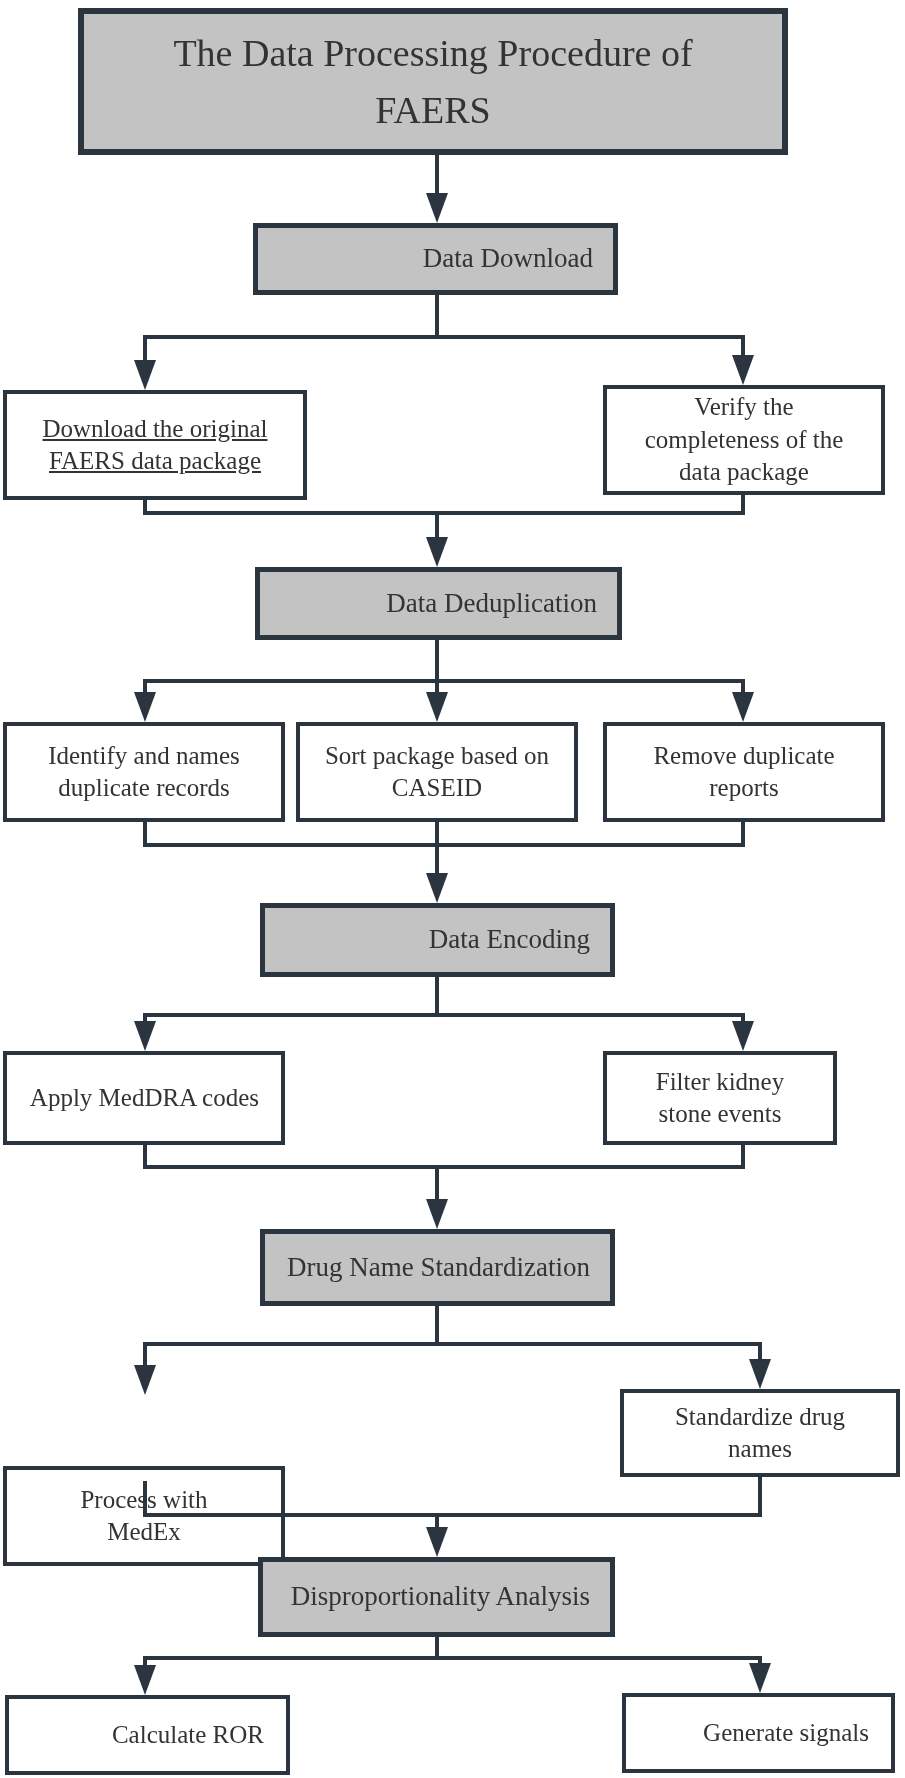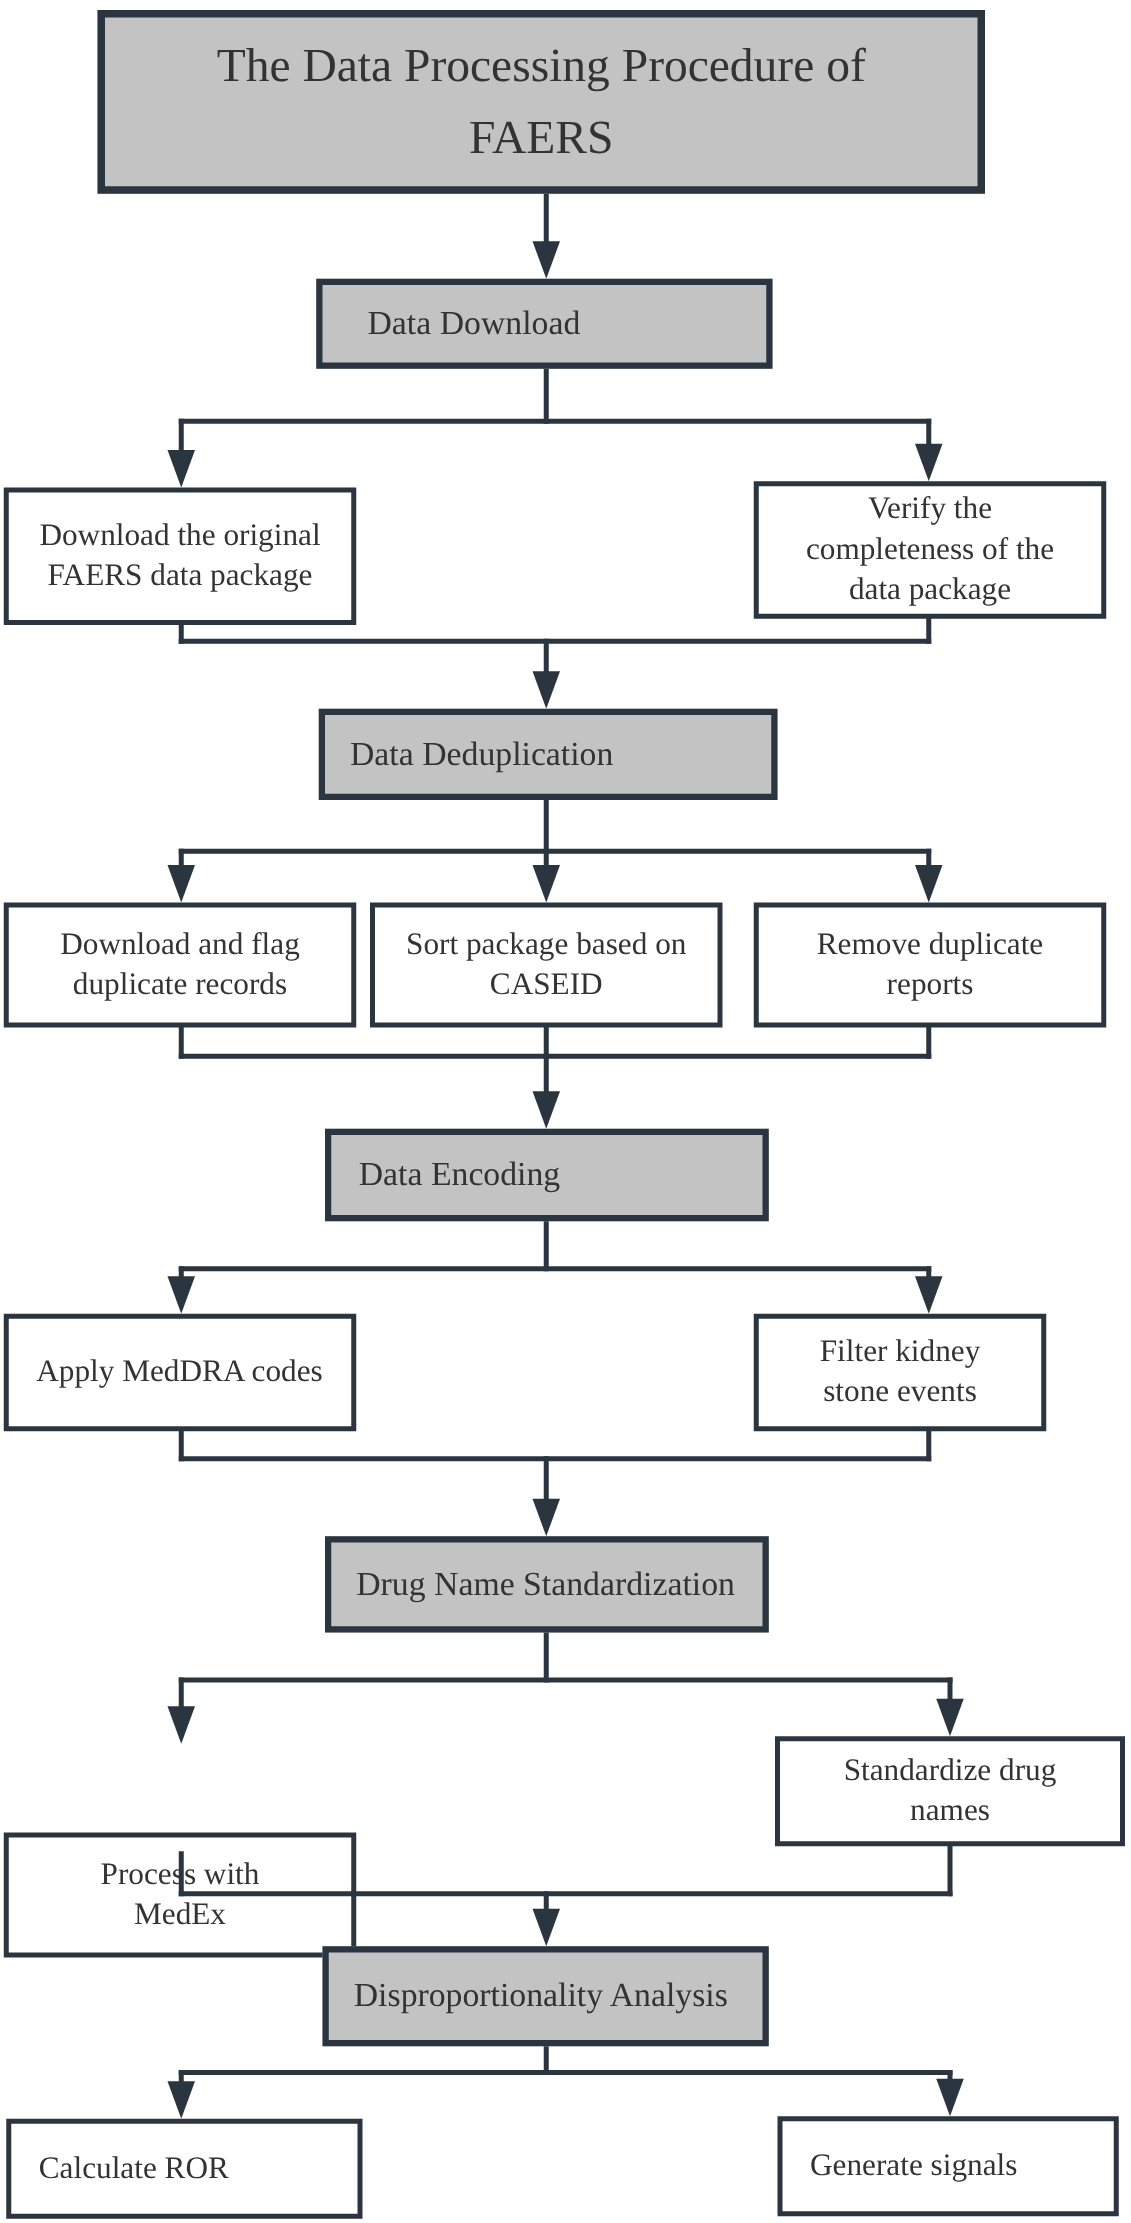--- a/index.html
+++ b/index.html
@@ -10,21 +10,21 @@
     --bg:#ffffff;
   }
   html,body{margin:0;padding:0;background:var(--bg);}
   .canvas{
     position:relative;width:905px;height:1778px;background:var(--bg);
     font-family:"Liberation Serif","DejaVu Serif",serif;color:var(--text);
     overflow:hidden;
   }
   .box{
     position:absolute;box-sizing:border-box;display:flex;
-    align-items:center;justify-content:flex-start;text-align:center;
+    align-items:center;justify-content:flex-end;text-align:center;
   }
   .stage-box{
     background:var(--stage-fill);border:5px solid var(--line);
     font-size:27px;line-height:1.3;padding:0 20px;
   }
   .title-box{
     background:var(--stage-fill);border:6px solid var(--line);
     font-size:38px;line-height:1.5;padding:0 62px;
   }
   .step-box{
@@ -56,21 +56,21 @@
     <span>Data Download</span>
   </div>
 
   <div class="v" style="left:435px;top:295px;height:44px;"></div>
   <div class="h" style="left:143px;top:335px;width:602px;"></div>
   <div class="v" style="left:143px;top:335px;height:28px;"></div>
   <div class="ah" style="left:134px;top:360px;"></div>
   <div class="v" style="left:741px;top:335px;height:23px;"></div>
   <div class="ah" style="left:732px;top:355px;"></div>
 
-  <div class="box step-box" style="left:3px;top:390px;width:282px;height:110px;">
+  <div class="box step-box" style="left:3px;top:390px;width:304px;height:110px;text-decoration:underline;">
     <span>Download the original FAERS data package</span>
   </div>
   <div class="box step-box" style="left:603px;top:385px;width:282px;height:110px;">
     <span>Verify the completeness of the data package</span>
   </div>
 
   <div class="v" style="left:143px;top:498px;height:17px;"></div>
   <div class="v" style="left:741px;top:493px;height:22px;"></div>
   <div class="h" style="left:143px;top:511px;width:602px;"></div>
   <div class="v" style="left:435px;top:511px;height:30px;"></div>
@@ -83,21 +83,21 @@
   <div class="v" style="left:435px;top:640px;height:43px;"></div>
   <div class="h" style="left:143px;top:679px;width:602px;"></div>
   <div class="v" style="left:143px;top:679px;height:16px;"></div>
   <div class="v" style="left:435px;top:679px;height:16px;"></div>
   <div class="v" style="left:741px;top:679px;height:16px;"></div>
   <div class="ah" style="left:134px;top:692px;"></div>
   <div class="ah" style="left:426px;top:692px;"></div>
   <div class="ah" style="left:732px;top:692px;"></div>
 
   <div class="box step-box" style="left:3px;top:722px;width:282px;height:100px;">
-    <span>Download and flag duplicate records</span>
+    <span>Identify and names duplicate records</span>
   </div>
   <div class="box step-box" style="left:296px;top:722px;width:282px;height:100px;">
     <span>Sort package based on CASEID</span>
   </div>
   <div class="box step-box" style="left:603px;top:722px;width:282px;height:100px;">
     <span>Remove duplicate reports</span>
   </div>
 
   <div class="v" style="left:143px;top:820px;height:27px;"></div>
   <div class="v" style="left:435px;top:820px;height:27px;"></div>

